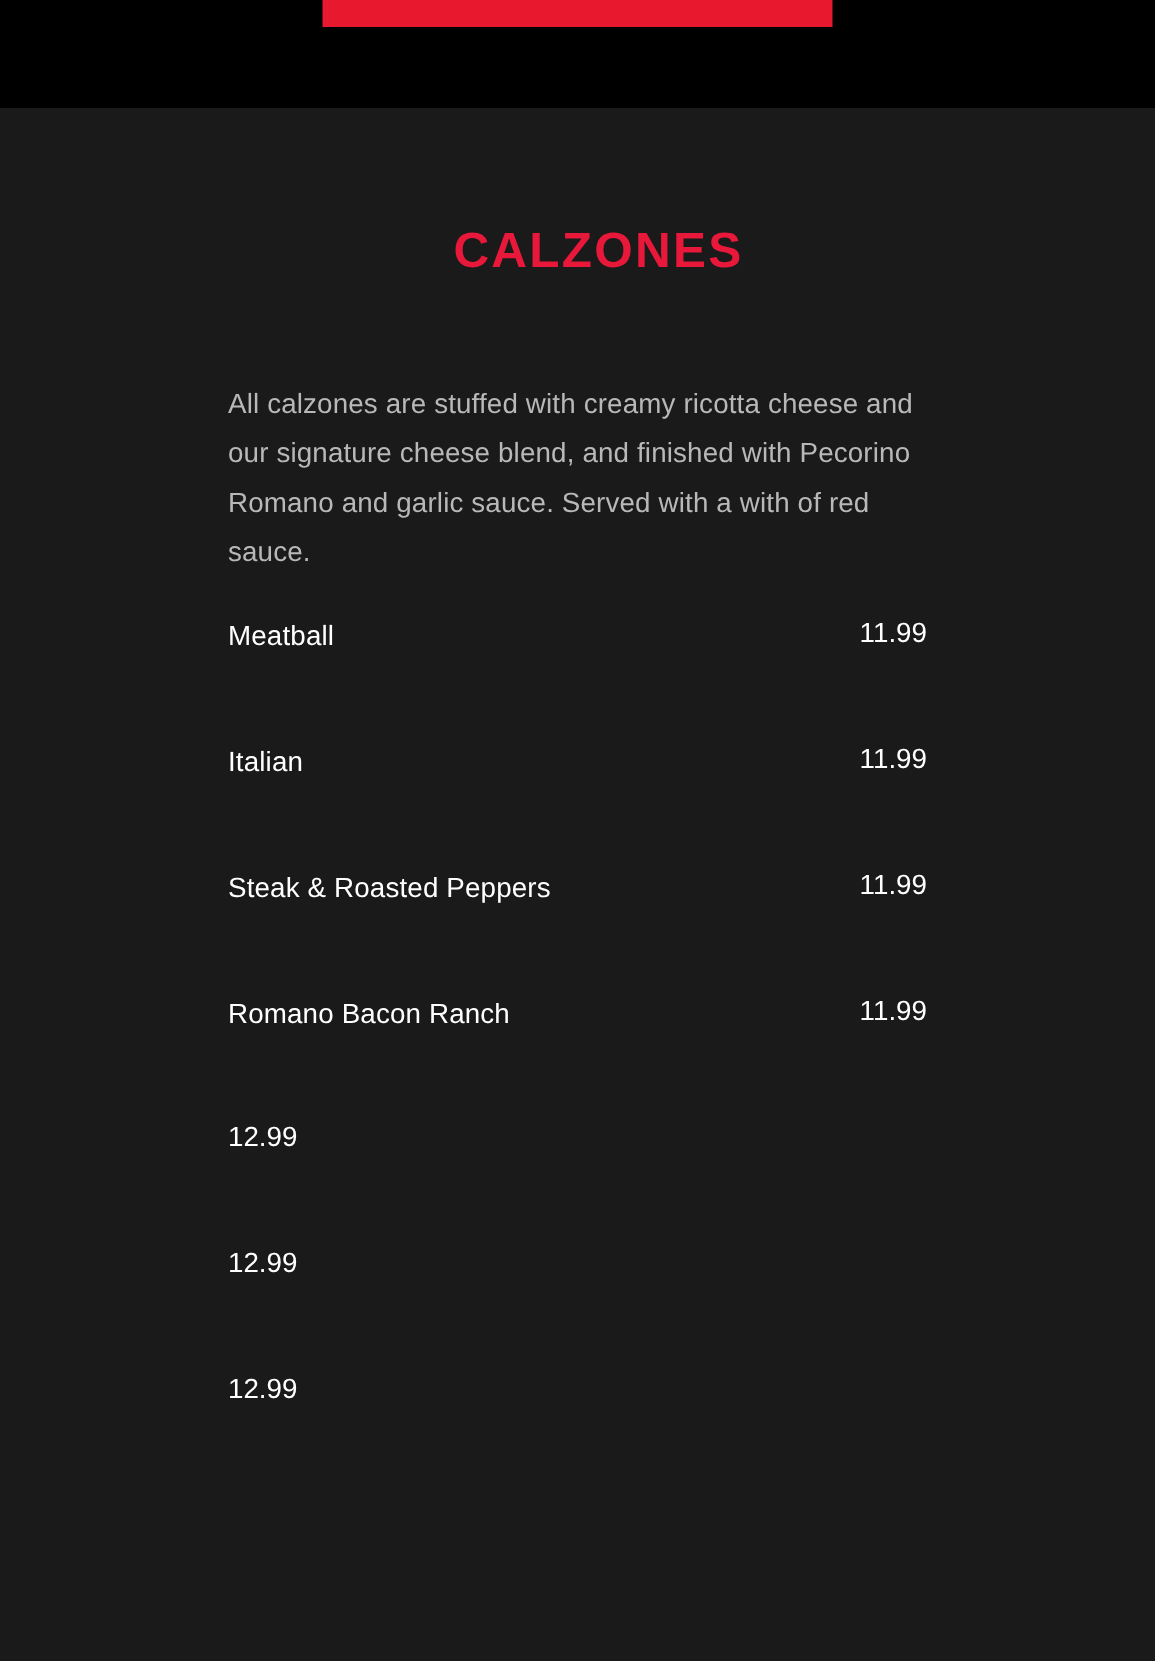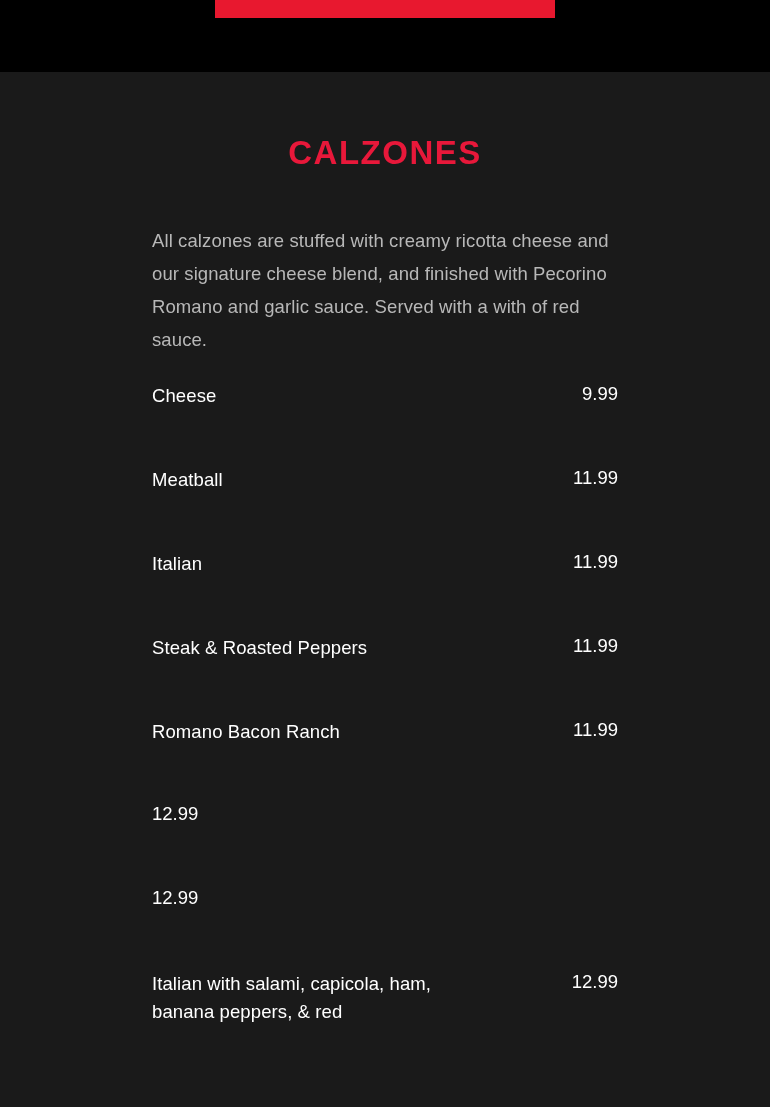--- a/index.html
+++ b/index.html
@@ -43,21 +43,21 @@
   .content {
     padding: 0 152px 0 152px;
   }
 
   .section-title {
     text-align: center;
     color: #e8183a;
     font-size: 33px;
     letter-spacing: 1.5px;
     font-weight: 700;
-    margin: 0;
+    margin: 14px;
     padding-top: 62px;
     padding-bottom: 0;
     width: 466px;
   }
 
   .section-desc {
     margin: 0;
     padding-top: 52px;
     color: #b8b8b8;
     font-size: 18.5px;
@@ -109,24 +109,20 @@
   </div>
 
   <div class="content">
 
     <h1 class="section-title">CALZONES</h1>
 
     <p class="section-desc">All calzones are stuffed with creamy ricotta cheese and our signature cheese blend, and finished with Pecorino Romano and garlic sauce. Served with a with of red sauce.</p>
 
     <ul class="menu-list">
 
-      <li class="menu-row">
-        <span class="item-name">Cheese</span>
-        <span class="item-price">9.99</span>
-      </li>
 
       <li class="menu-row">
         <span class="item-name">Meatball</span>
         <span class="item-price">11.99</span>
       </li>
 
       <li class="menu-row">
         <span class="item-name">Italian</span>
         <span class="item-price">11.99</span>
       </li>
@@ -143,19 +139,18 @@
 
       <li class="menu-row">
         <span class="item-price">12.99</span>
       </li>
 
       <li class="menu-row">
         <span class="item-price">12.99</span>
       </li>
 
       <li class="menu-row">
-        <span class="item-name">Italian with salami, capicola, ham, banana peppers, &amp; red</span>
         <span class="item-price">12.99</span>
       </li>
 
     </ul>
   </div>
 </div>
 
 </body></html>

